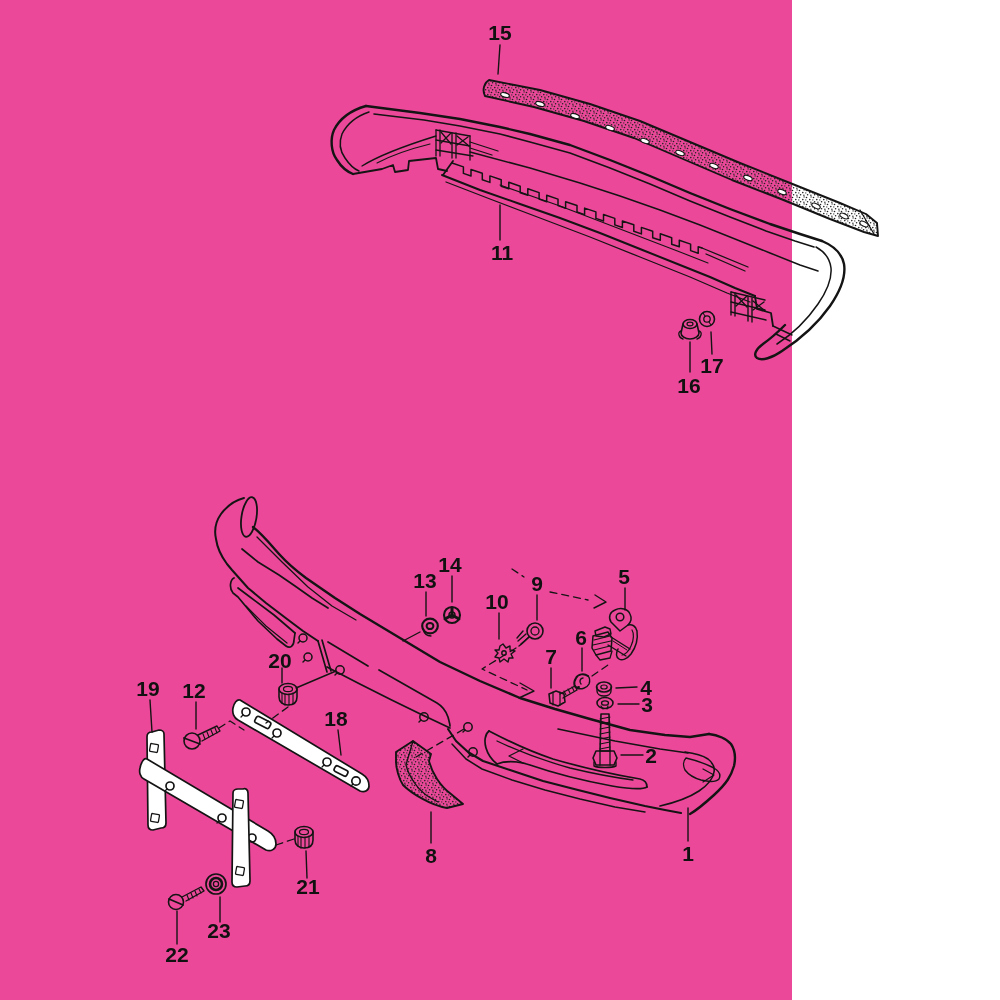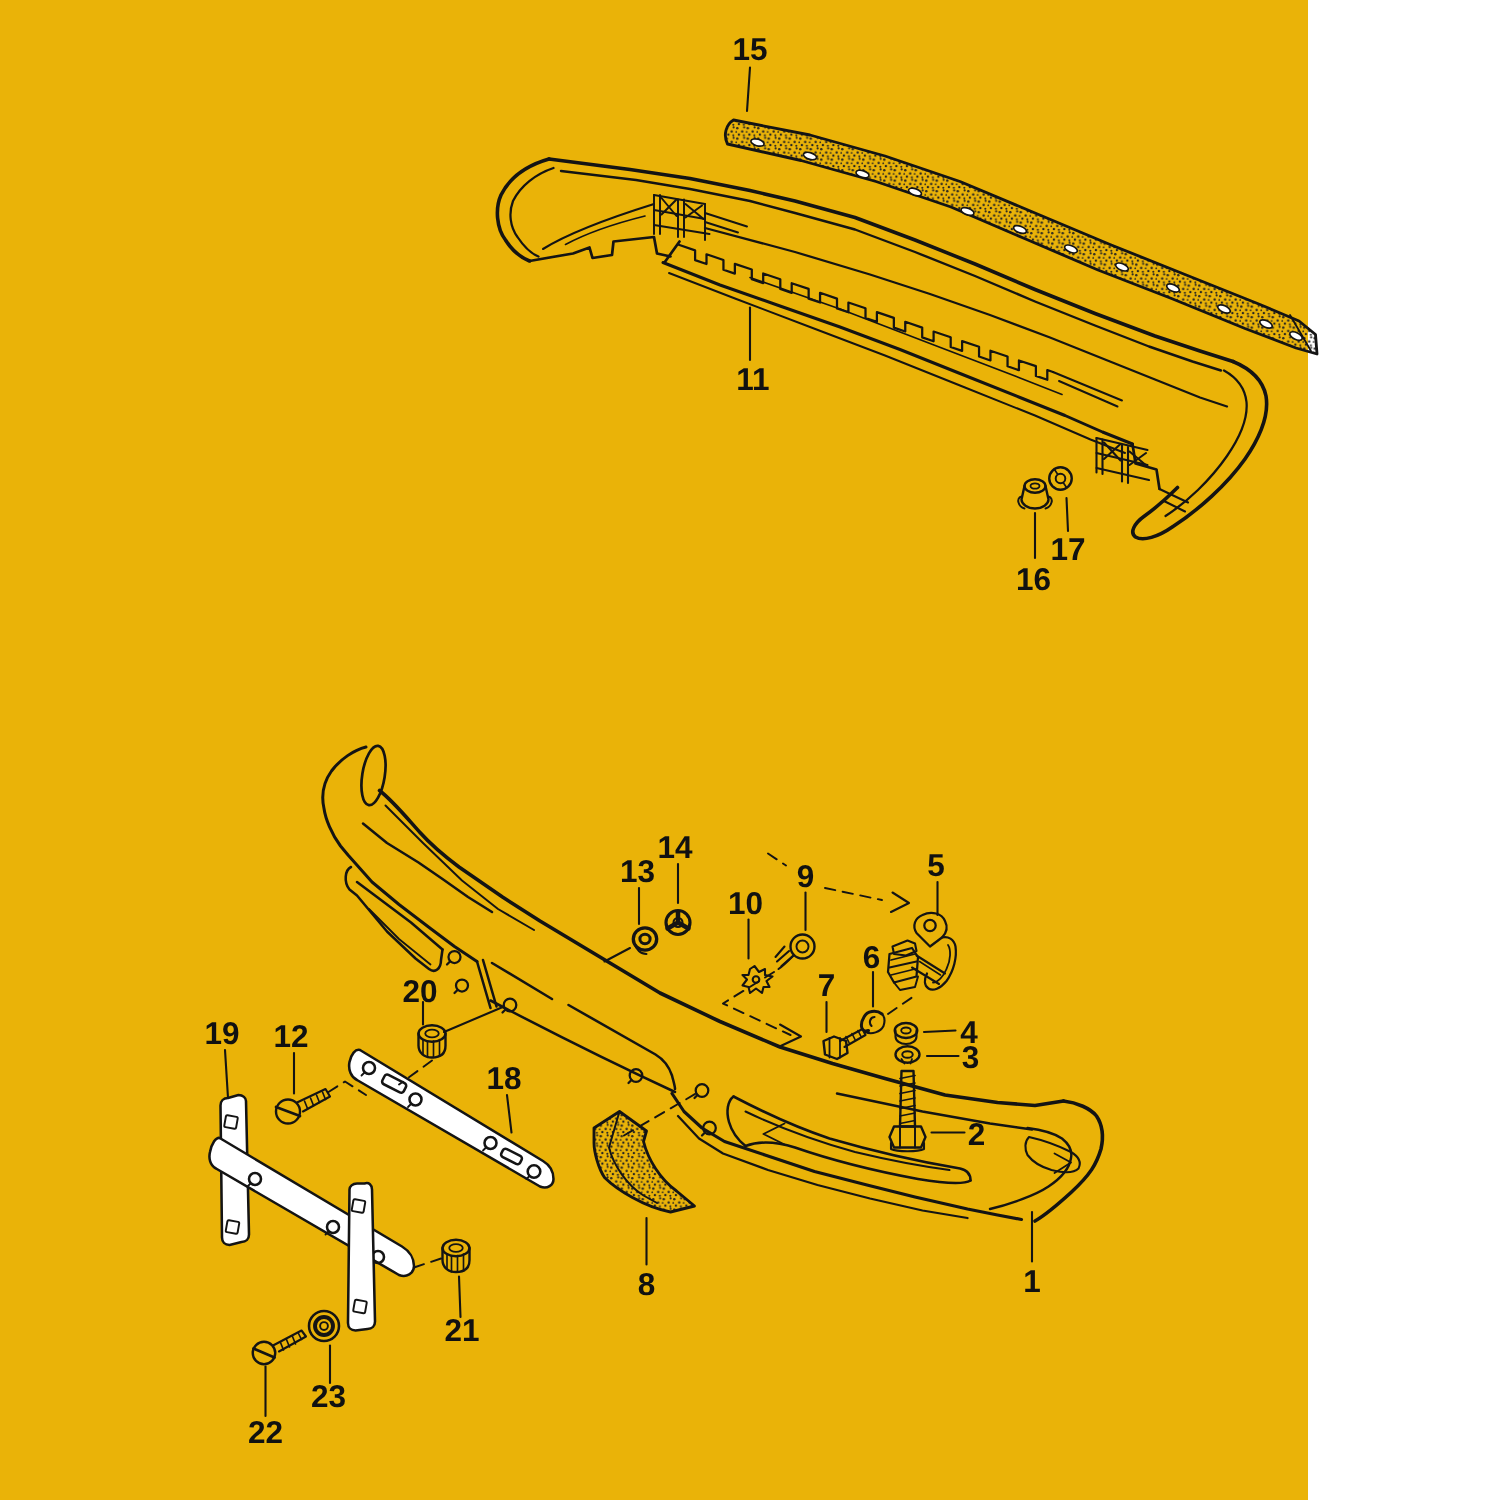--- a/index.html
+++ b/index.html
@@ -1,16 +1,16 @@
 <!DOCTYPE html>
 <html><head>
 <meta charset="utf-8">
 <style>
 html,body{margin:0;padding:0;background:#fff;}
-#wrap{width:872px;height:1000px;position:relative;background:#eab308;}
+#wrap{width:792px;height:1000px;position:relative;background:#ec4899;}
 text{font-family:"Liberation Sans",sans-serif;font-weight:bold;fill:#111;}
 </style>
 </head>
 <body>
 <div id="wrap">
 <svg width="1000" height="1000" viewBox="0 0 1000 1000">
 <defs>
 <pattern id="stip" width="7" height="7" patternUnits="userSpaceOnUse">
 <circle cx="1.5" cy="1.5" r="0.8" fill="#222"></circle>
 <circle cx="4.8" cy="3.6" r="0.8" fill="#222"></circle>

